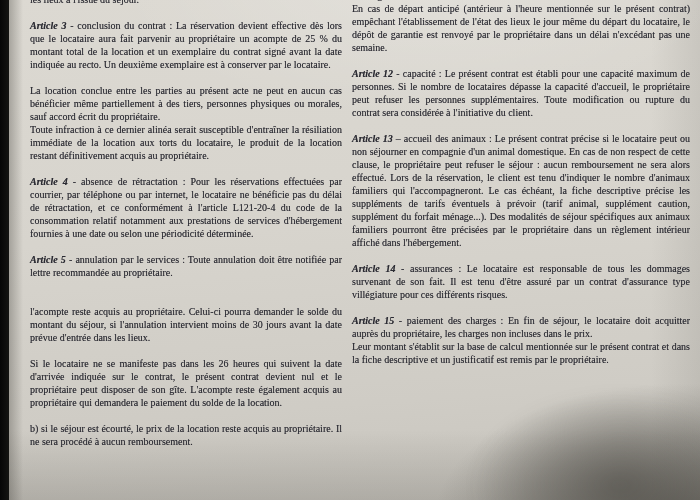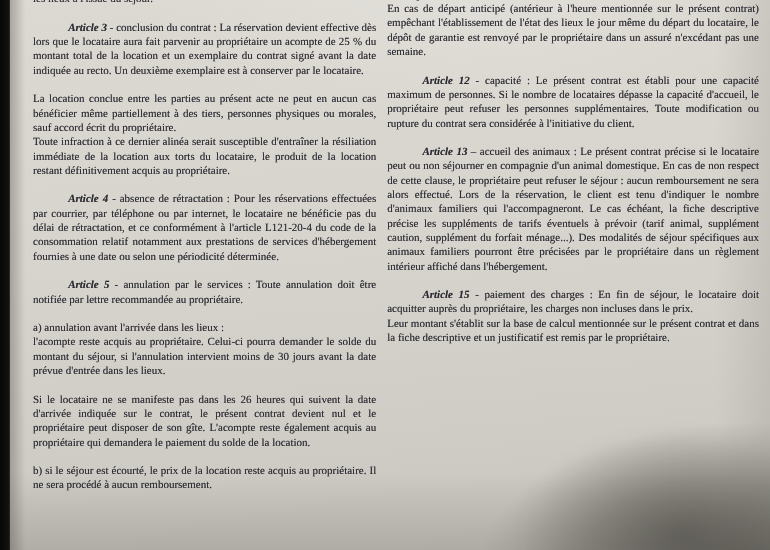--- a/index.html
+++ b/index.html
@@ -46,40 +46,41 @@
     color: #2b2b33;
     font-size: 10px;
     line-height: 13px;
     text-align: justify;
     text-shadow: 0 0 0.6px rgba(43,43,51,0.55);
   }
   .col-left  { left: 30px;  top: -7px;  width: 312px; }
   .col-right { left: 352px; top: -11px; width: 338px; }
   .para { margin: 13px 0 0 0; }
   .para:first-child { margin-top: 0; }
-  .run-bolditalic { font-weight: bold; font-style: italic; margin-left: 32px; }
+  .run-bolditalic { font-weight: bold; font-style: italic; }
   .run-bold { font-weight: normal; }
 </style>
 </head>
 <body>
 
 <div class="photo">
   <div class="paper"></div>
   <div class="corner-shadow"></div>
   <div class="edge-strip"></div>
   <div class="edge-shadow"></div>
   <div class="col col-left">
       <p class="para"><span>les lieux à l'issue du séjour.</span></p>
       <p class="para"><span class="run-bolditalic">Article 3</span><span class="run-bold"> - conclusion du contrat</span><span> : La réservation devient effective dès lors que le locataire aura fait parvenir au propriétaire un acompte de 25 % du montant total de la location et un exemplaire du contrat signé avant la date indiquée au recto. Un deuxième exemplaire est à conserver par le locataire.</span></p>
       <p class="para"><span>La location conclue entre les parties au présent acte ne peut en aucun cas bénéficier même partiellement à des tiers, personnes physiques ou morales, sauf accord écrit du propriétaire.</span><br><span>Toute infraction à ce dernier alinéa serait susceptible d'entraîner la résiliation immédiate de la location aux torts du locataire, le produit de la location restant définitivement acquis au propriétaire.</span></p>
       <p class="para"><span class="run-bolditalic">Article 4</span><span class="run-bold"> - absence de rétractation</span><span> : Pour les réservations effectuées par courrier, par téléphone ou par internet, le locataire ne bénéficie pas du délai de rétractation, et ce conformément à l'article L121-20-4 du code de la consommation relatif notamment aux prestations de services d'hébergement fournies à une date ou selon une périodicité déterminée.</span></p>
       <p class="para"><span class="run-bolditalic">Article 5</span><span class="run-bold"> - annulation par le services</span><span> : Toute annulation doit être notifiée par lettre recommandée au propriétaire.</span></p>
-      <p class="para"><span>a) annulation avant l'arrivée dans les lieux :</span><br><span>l'acompte reste acquis au propriétaire. Celui-ci pourra demander le solde du montant du séjour, si l'annulation intervient moins de 30 jours avant la date prévue d'entrée dans les lieux.</span></p>
+      <p class="para"><br><span>l'acompte reste acquis au propriétaire. Celui-ci pourra demander le solde du montant du séjour, si l'annulation intervient moins de 30 jours avant la date prévue d'entrée dans les lieux.</span></p>
       <p class="para"><span>Si le locataire ne se manifeste pas dans les 26 heures qui suivent la date d'arrivée indiquée sur le contrat, le présent contrat devient nul et le propriétaire peut disposer de son gîte. L'acompte reste également acquis au propriétaire qui demandera le paiement du solde de la location.</span></p>
       <p class="para"><span>b) si le séjour est écourté, le prix de la location reste acquis au propriétaire. Il ne sera procédé à aucun remboursement.</span></p>
     </div>
   <div class="col col-right">
-      <p class="para"><span>des dégradations relevées.</span><br><span>En cas de départ anticipé (antérieur à l'heure mentionnée sur le présent contrat) empêchant l'établissement de l'état des lieux le jour même du départ du locataire, le dépôt de garantie est renvoyé par le propriétaire dans un assuré n'excédant pas une semaine.</span></p>
+      <p class="para"><span>des dégradations relevées.</span><br><span>En cas de départ anticipé (antérieur à l'heure mentionnée sur le présent contrat) empêchant l'établissement de l'état des lieux le jour même du départ du locataire, le dépôt de garantie est renvoyé par le propriétaire dans un délai n'excédant pas une semaine.</span></p>
       <p class="para"><span class="run-bolditalic">Article 12</span><span class="run-bold"> - capacité</span><span> : Le présent contrat est établi pour une capacité maximum de personnes. Si le nombre de locataires dépasse la capacité d'accueil, le propriétaire peut refuser les personnes supplémentaires. Toute modification ou rupture du contrat sera considérée à l'initiative du client.</span></p>
       <p class="para"><span class="run-bolditalic">Article 13</span><span class="run-bold"> – accueil des animaux</span><span> : Le présent contrat précise si le locataire peut ou non séjourner en compagnie d'un animal domestique. En cas de non respect de cette clause, le propriétaire peut refuser le séjour : aucun remboursement ne sera alors effectué. Lors de la réservation, le client est tenu d'indiquer le nombre d'animaux familiers qui l'accompagneront. Le cas échéant, la fiche descriptive précise les suppléments de tarifs éventuels à prévoir (tarif animal, supplément caution, supplément du forfait ménage...). Des modalités de séjour spécifiques aux animaux familiers pourront être précisées par le propriétaire dans un règlement intérieur affiché dans l'hébergement.</span></p>
+      <p class="para"><span class="run-bolditalic">Article 14</span><span class="run-bold"> - assurances</span><span> : Le locataire est responsable de tous les dommages survenant de son fait. Il est tenu d'être assuré par un contrat d'assurance type villégiature pour ces différents risques.</span></p>
       <p class="para"><span class="run-bolditalic">Article 15</span><span class="run-bold"> - paiement des charges</span><span> : En fin de séjour, le locataire doit acquitter auprès du propriétaire, les charges non incluses dans le prix.</span><br><span>Leur montant s'établit sur la base de calcul mentionnée sur le présent contrat et dans la fiche descriptive et un justificatif est remis par le propriétaire.</span></p>
     </div>
 </div>
 
 </body></html>

